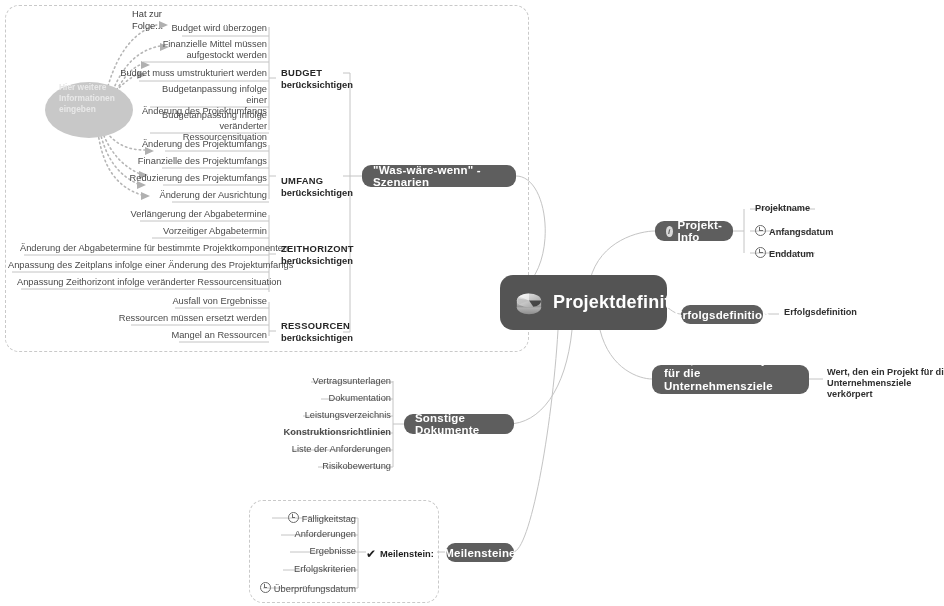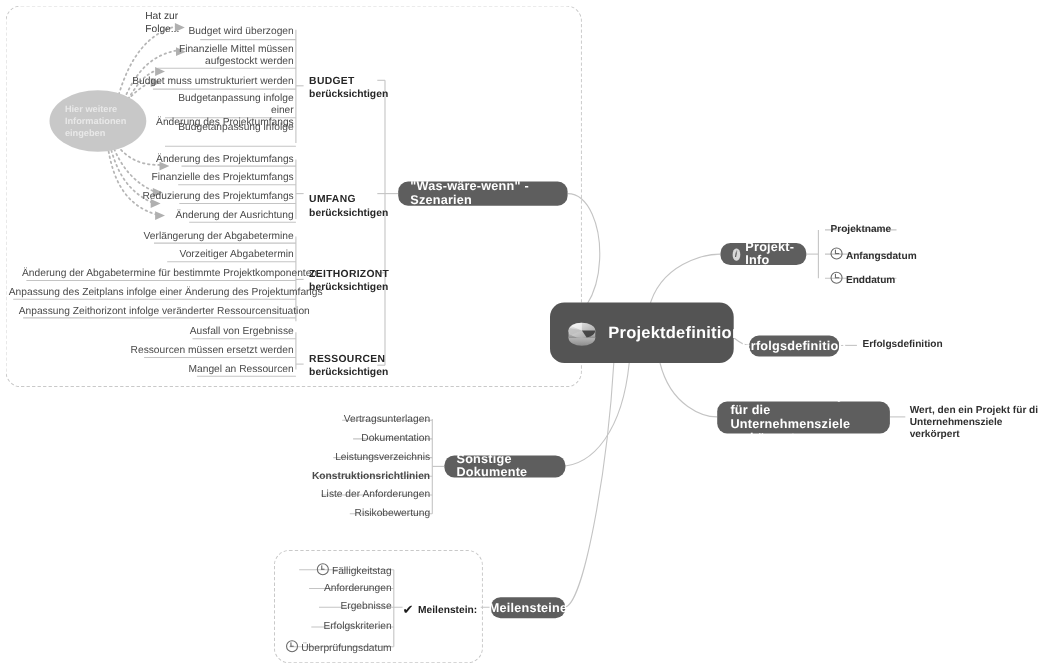--- a/index.html
+++ b/index.html
@@ -17,21 +17,21 @@
     background:transparent;
   }
 
   
   .node{
     position:absolute;background:#5e5e5e;border-radius:9px;
     color:#ffffff;font-weight:bold;display:flex;align-items:center;
     box-sizing:border-box;letter-spacing:.2px;
   }
   .node.center{
-    background:#545454;border-radius:13px;font-size:15px;padding:0 16px 0 14px;
+    background:#545454;border-radius:13px;font-size:18px;padding:0 16px 0 14px;
   }
   .node.branch{font-size:11.5px;padding:0 11px;justify-content:center;}
   .node.branch.two-line{line-height:13px;text-align:left;justify-content:flex-start;padding:0 12px;}
 
   
   .leaf{
     position:absolute;font-size:9.3px;color:#4a4a4a;white-space:nowrap;
     line-height:11px;
   }
   .leaf.r{text-align:right;}
@@ -48,21 +48,21 @@
   .echo{
     position:absolute;font-size:9.2px;font-weight:bold;color:#2f2f2f;
     line-height:11px;white-space:nowrap;
   }
   .echo.two{white-space:normal;width:130px;}
 
   
   .ellipse{
     position:absolute;background:#c8c8c8;border-radius:50%;
     color:#e8e8e8;font-size:8.4px;font-weight:bold;line-height:11px;
-    display:flex;align-items:center;box-sizing:border-box;padding-left:14px;
+    display:flex;align-items:flex-start;box-sizing:border-box;padding-left:14px;
   }
   .clock{
     width:9px;height:9px;border:1.3px solid #6a6a6a;border-radius:50%;
     position:relative;display:inline-block;vertical-align:-1px;margin-right:3px;
   }
   .clock:before{content:"";position:absolute;left:3px;top:1.4px;width:1.2px;height:3.2px;background:#6a6a6a;}
   .clock:after{content:"";position:absolute;left:3.6px;top:4px;width:3px;height:1.2px;background:#6a6a6a;}
   .info-ic{
     width:11px;height:11px;border-radius:50%;background:#d8d8d8;color:#5e5e5e;
     font-size:8px;font-weight:bold;font-style:italic;line-height:11px;text-align:center;
@@ -215,20 +215,21 @@
   </div>
   <div class="leaf r" style="left:119px;top:68px;width:148px;">
     <span>Budget muss umstrukturiert werden</span>
   </div>
   <div class="leaf r two" style="left:139px;top:84px;width:128px;">
     <div>Budgetanpassung infolge einer</div>
     <div>Änderung des Projektumfangs</div>
   </div>
   <div class="leaf r two" style="left:139px;top:110px;width:128px;">
     <div>Budgetanpassung infolge</div>
+    <div>veränderter Ressourcensituation</div>
   </div>
 
   <div class="cap" style="left:281px;top:67px;">
     <div class="k">BUDGET</div>
     <div>berücksichtigen</div>
   </div>
 
   <div class="leaf r" style="left:119px;top:139px;width:148px;">
     <span>Änderung des Projektumfangs</span>
   </div>

